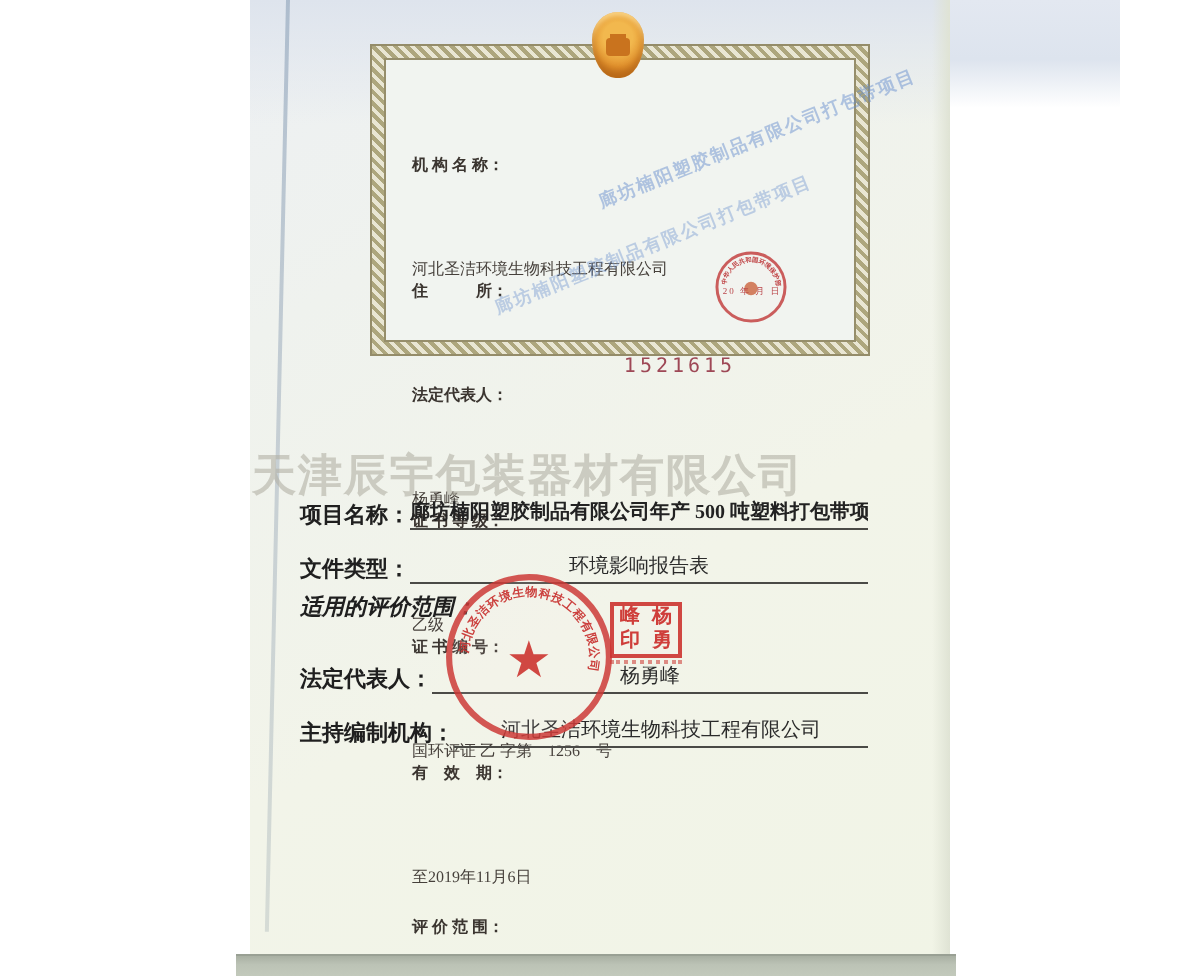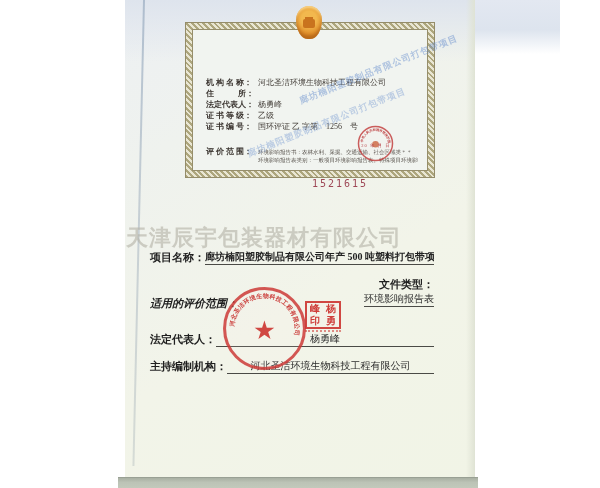--- a/index.html
+++ b/index.html
@@ -33,21 +33,21 @@
   .emblem{position:absolute;left:296px;top:6px;width:26px;height:33px;
     background:radial-gradient(circle at 50% 38%,#f2b84e 0 30%,#e1902c 62%,#cb741d 100%);
     border-radius:50% 50% 46% 46%/42% 42% 58% 58%;
     box-shadow:inset 0 -4px 3px rgba(150,75,10,.45), inset 0 2px 2px rgba(255,230,160,.7);}
   .emblem:after{content:"";position:absolute;left:7px;top:13px;width:12px;height:9px;
     background:#c9731e;border-radius:2px;box-shadow:0 -4px 0 -2px #c9731e;}
 
   .cert-title{position:absolute;left:0;top:24px;width:100%;text-align:center;
     font-weight:bold;font-size:13px;letter-spacing:2px;color:#2f2a28;}
   .cert-fields{position:absolute;left:13px;top:47px;width:212px;font-size:8px;color:#46403b;}
-  .cert-row{display:flex;line-height:11px;white-space:nowrap;}
+  .cert-row{display:flex;line-height:11px;white-space:nowrap;flex-direction:column;}
   .cert-row .cl{flex:0 0 52px;font-weight:bold;color:#3b3530;}
   .cert-row .cv{flex:1;overflow:hidden;}
   .cert-scope{line-height:8px;margin-top:16px;}
   .cert-scope .s{display:block;font-size:5.5px;color:#56504a;transform-origin:left;white-space:nowrap;}
 
   
   .blue-wm{position:absolute;font-size:9px;letter-spacing:1px;white-space:nowrap;
     color:rgba(100,140,205,.48);font-weight:bold;transform:rotate(-22deg);
     transform-origin:left center;pointer-events:none;}
 
@@ -112,20 +112,24 @@
           <span class="cl">法定代表人：</span>
           <span class="cv">杨勇峰</span>
         </div>
         <div class="cert-row">
           <span class="cl">证 书 等 级：</span>
           <span class="cv">乙级</span>
         </div>
         <div class="cert-row">
           <span class="cl">证 书 编 号：</span>
           <span class="cv">国环评证 乙 字第　1256　号</span>
+        </div>
+        <div class="cert-row">
+          <span class="cl">有　效　期：</span>
+          <span class="cv">至2019年11月6日</span>
         </div>
         <div class="cert-row cert-scope">
           <span class="cl">评 价 范 围：</span>
           <span class="cv">
             <span class="s">环境影响报告书：农林水利、采掘、交通运输、社会区域类＊＊</span>
             <span class="s">环境影响报告表类别：一般项目环境影响报告表、特殊项目环境影响报告表＊＊</span>
           </span>
         </div>
       </div>
     </div>
@@ -149,21 +153,21 @@
   <div class="cert-seal-date">20 年 月 日</div>
 
   <div class="serial">1521615</div>
 
   <div class="grey-wm">天津辰宇包装器材有限公司</div>
 
   <div class="form-row" style="top:250px;">
     <span class="fl">项目名称：</span>
     <span class="fv boldval">廊坊楠阳塑胶制品有限公司年产 500 吨塑料打包带项目</span>
   </div>
-  <div class="form-row" style="top:277px;flex-direction:column;">
+  <div class="form-row" style="top:277px;">
     <span class="fl">文件类型：</span>
     <span class="fv center">环境影响报告表</span>
   </div>
   <div class="form-row" style="top:296px;font-style:italic;">
     <span class="fl">适用的评价范围：</span>
   </div>
   <div class="form-row" style="top:332px;">
     <span class="fl">法定代表人：</span>
     <span class="fv center">杨勇峰</span>
   </div>

